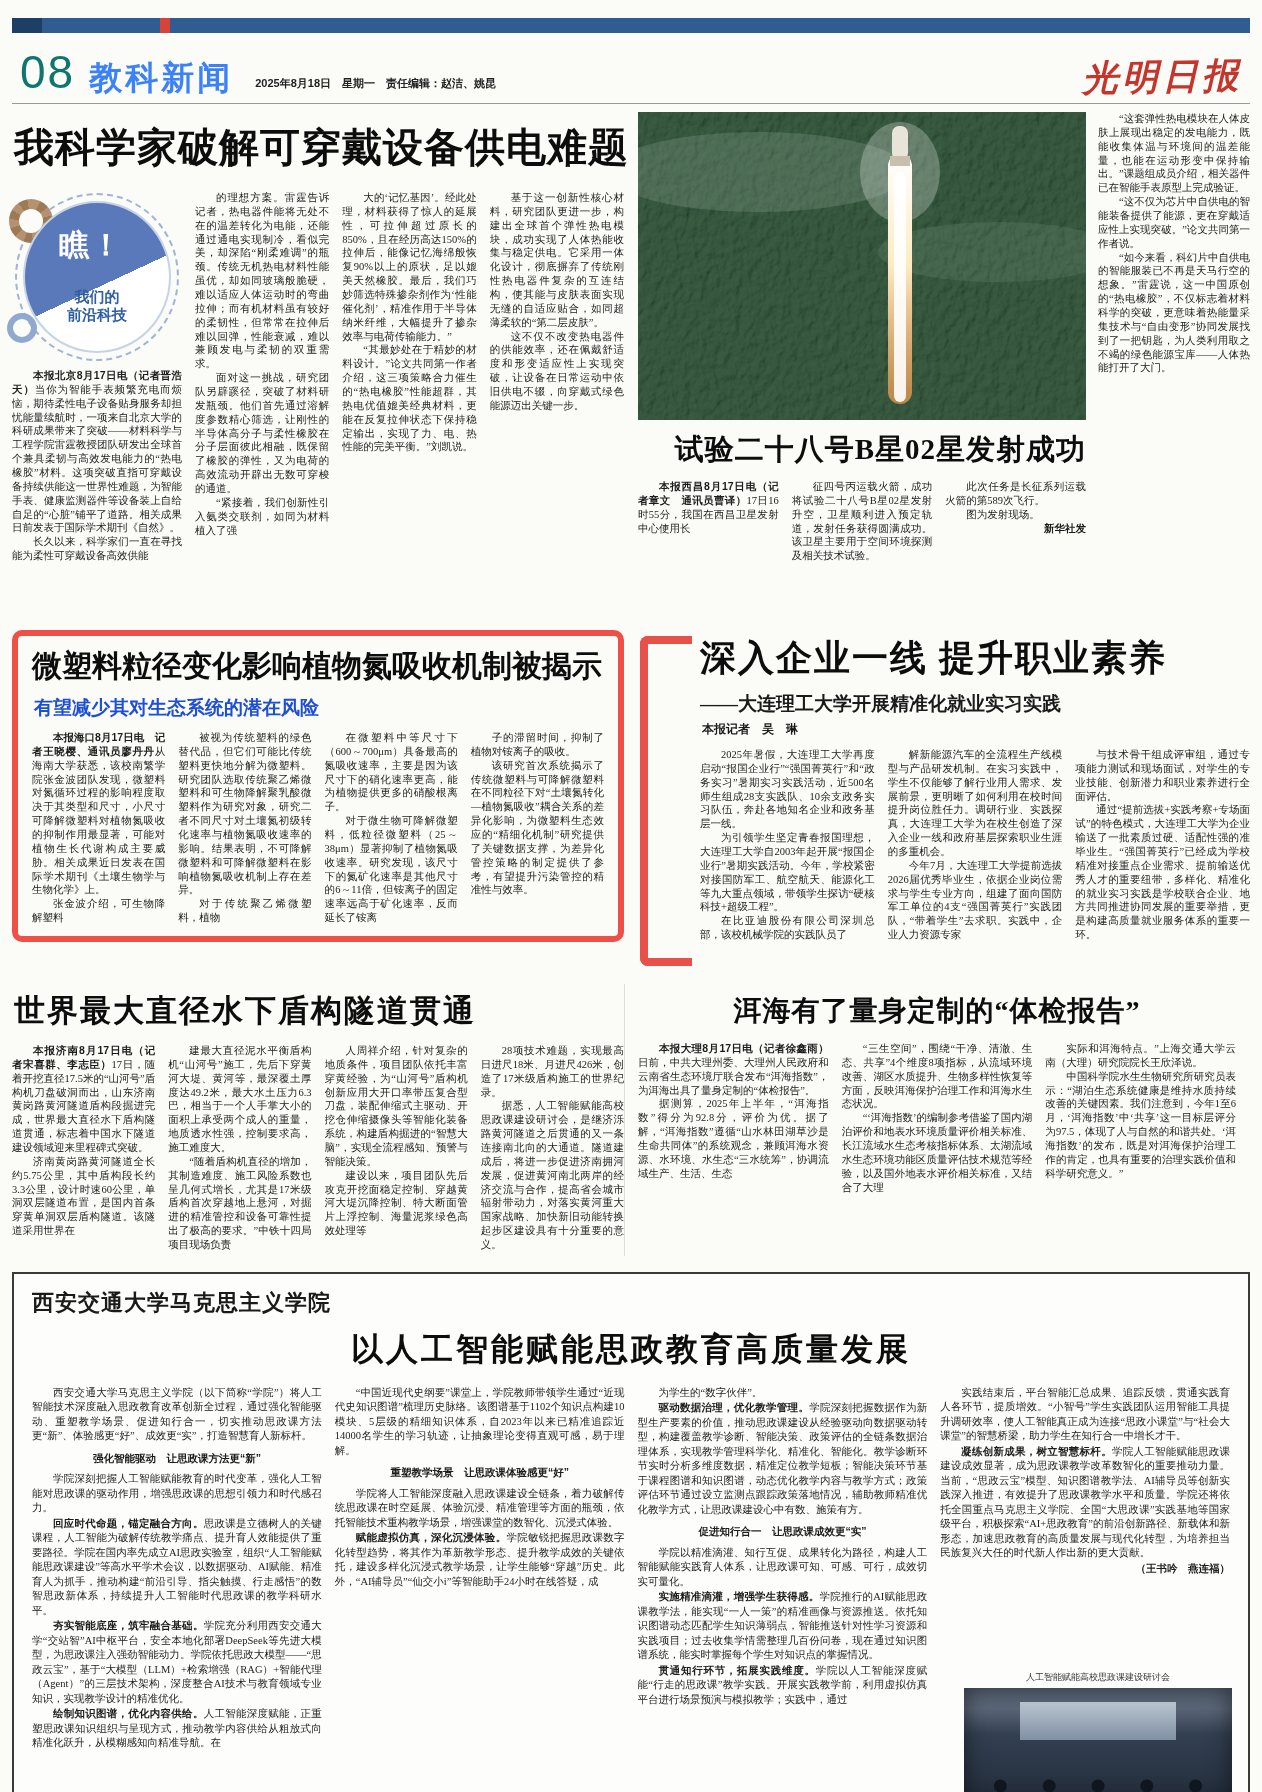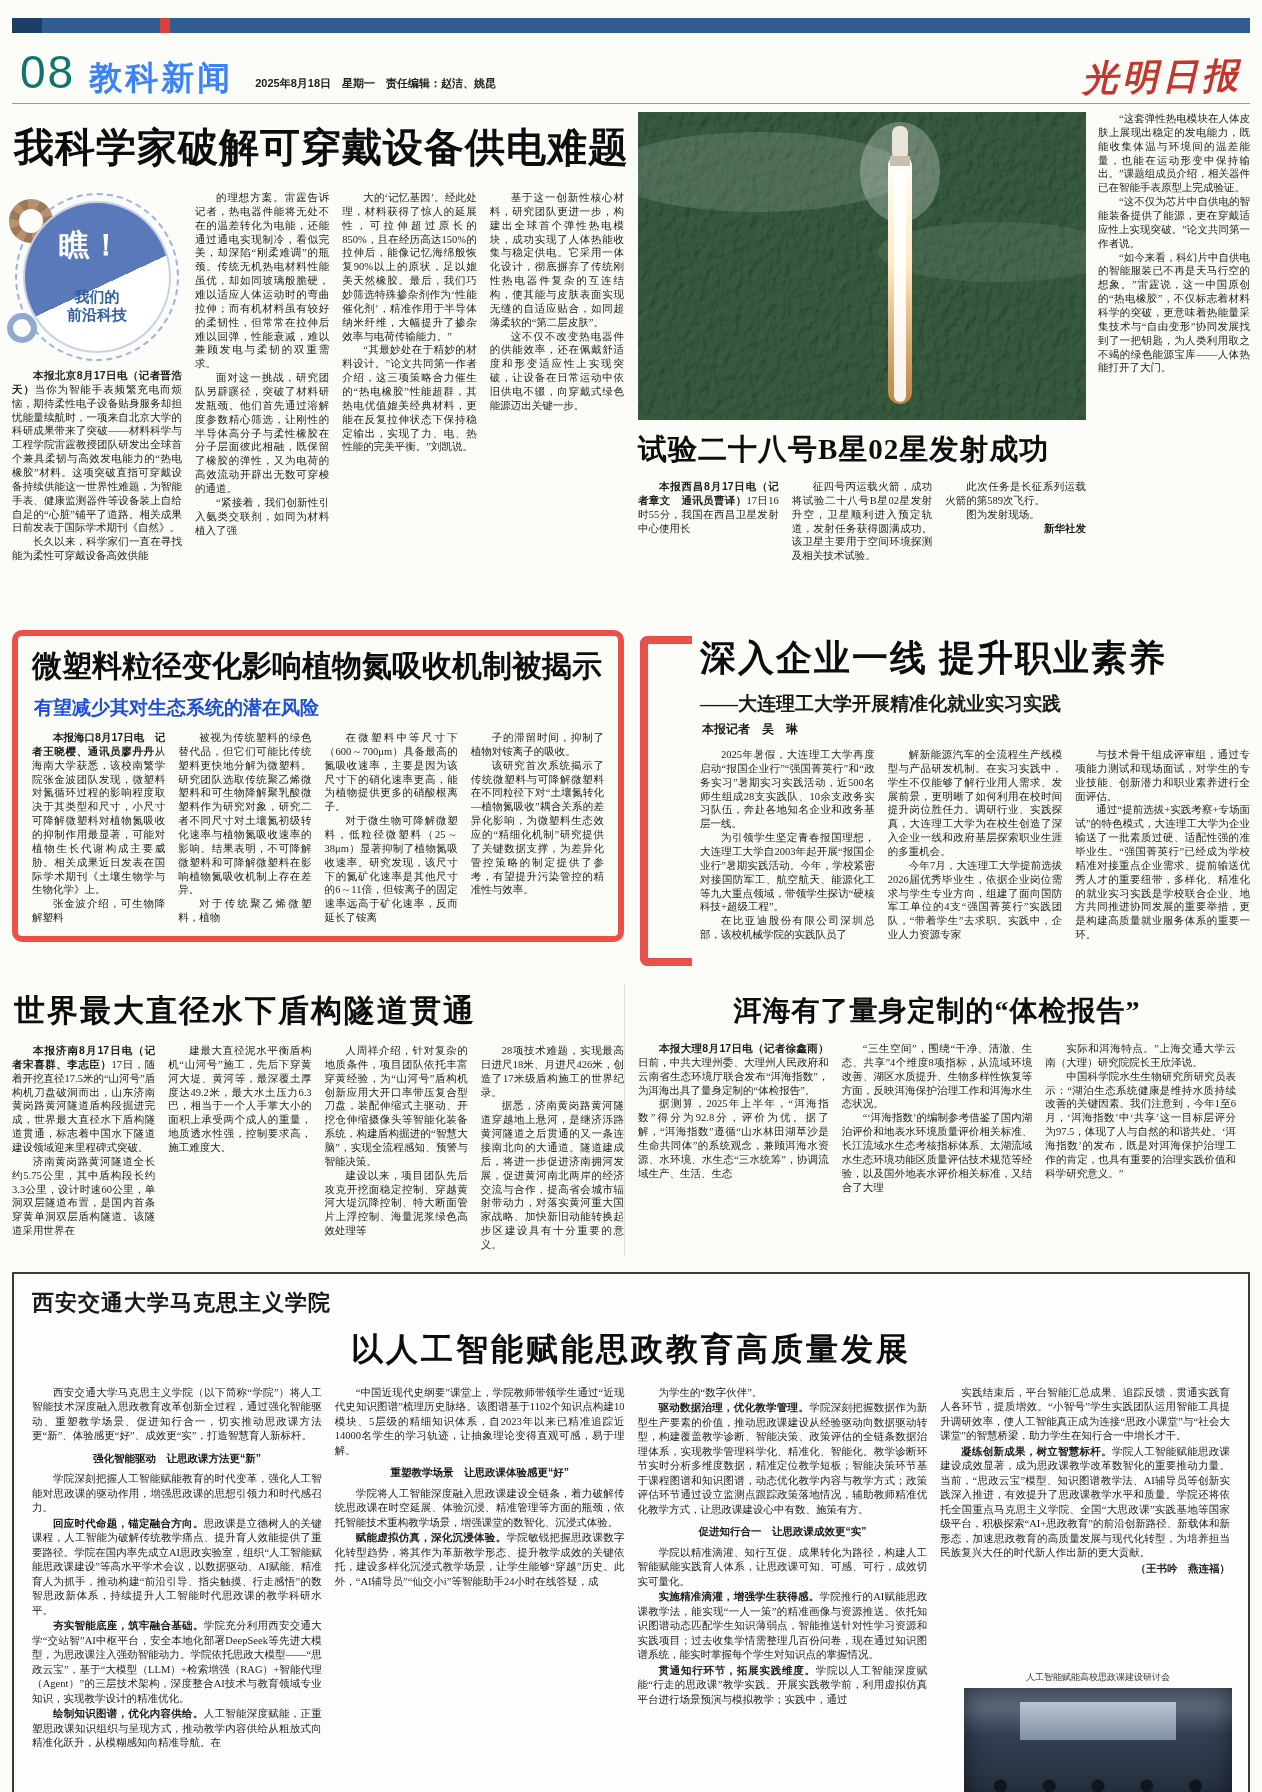--- a/index.html
+++ b/index.html
@@ -57,21 +57,21 @@
   .gear2 { position:absolute; left:-8px; bottom:18px; width:30px; height:30px; border-radius:50%;
     border:6px solid #8fa9cf; background:transparent; }
   .badge-col .cols { flex:1; }
 
   .photo-row { display:flex; gap:12px; }
   .photo-stack { width:448px; flex:0 0 448px; }
   .rocket-photo { width:448px; height:308px; display:block; }
   .right-col5 { flex:1; height:508px;justify-content:flex-end; }
 
   .sat-art { margin-top:10px; }
-  .sat-headline { font-size:29px; font-weight:900; text-align:left; letter-spacing:1px;
+  .sat-headline { font-size:29px; font-weight:900; text-align:right; letter-spacing:1px;
     margin:6px 0 10px 0; white-space:nowrap; }
   .sat-body { height:120px; }
 
   
   .redbox { border:6px solid #ee5048; border-radius:10px; margin-top:10px;
     padding:10px 14px 12px 14px; height:312px; overflow:hidden; }
   .micro-headline { font-size:30px; font-weight:900; letter-spacing:0; white-space:nowrap; }
   .micro-sub { font-size:19px; font-weight:700; margin:8px 0 10px 2px;
     font-family:"Liberation Sans","DejaVu Sans",sans-serif; color:#1d4ed8; }
   .micro-body { height:198px; }
@@ -288,28 +288,29 @@
 <div class="lower-grid">
   <div class="lower-left">
     <h2 class="tunnel-headline">世界最大直径水下盾构隧道贯通</h2>
     <div class="cols tunnel-body">
         <div class="col">
           <p><b>本报济南8月17日电（记者宋喜群、李志臣）</b>17日，随着开挖直径17.5米的“山河号”盾构机刀盘破洞而出，山东济南黄岗路黄河隧道盾构段掘进完成，世界最大直径水下盾构隧道贯通，标志着中国水下隧道建设领域迎来里程碑式突破。</p>
           <p>济南黄岗路黄河隧道全长约5.75公里，其中盾构段长约3.3公里，设计时速60公里，单洞双层隧道布置，是国内首条穿黄单洞双层盾构隧道。该隧道采用世界在</p>
         </div>
         <div class="col">
           <p>建最大直径泥水平衡盾构机“山河号”施工，先后下穿黄河大堤、黄河等，最深覆土厚度达49.2米，最大水土压力6.3巴，相当于一个人手掌大小的面积上承受两个成人的重量，地质透水性强，控制要求高，施工难度大。</p>
+          <p>“随着盾构机直径的增加，其制造难度、施工风险系数也呈几何式增长，尤其是17米级盾构首次穿越地上悬河，对掘进的精准管控和设备可靠性提出了极高的要求。”中铁十四局项目现场负责</p>
         </div>
         <div class="col">
           <p>人周祥介绍，针对复杂的地质条件，项目团队依托丰富穿黄经验，为“山河号”盾构机创新应用大开口率带压复合型刀盘，装配伸缩式主驱动、开挖仓伸缩摄像头等智能化装备系统，构建盾构掘进的“智慧大脑”，实现全流程感知、预警与智能决策。</p>
           <p>建设以来，项目团队先后攻克开挖面稳定控制、穿越黄河大堤沉降控制、特大断面管片上浮控制、海量泥浆绿色高效处理等</p>
         </div>
         <div class="col">
           <p>28项技术难题，实现最高日进尺18米、月进尺426米，创造了17米级盾构施工的世界纪录。</p>
-          <p>据悉，济南黄岗路黄河隧道穿越地上悬河，是继济泺路黄河隧道之后贯通的又一条连接南北向的大通道。隧道建成后，将进一步促进济南拥河发展，促进黄河南北两岸的经济交流与合作，提高省会城市辐射带动力，对落实黄河重大国家战略、加快新旧动能转换起步区建设具有十分重要的意义。</p>
+          <p>据悉，人工智能赋能高校思政课建设研讨会，是继济泺路黄河隧道之后贯通的又一条连接南北向的大通道。隧道建成后，将进一步促进济南拥河发展，促进黄河南北两岸的经济交流与合作，提高省会城市辐射带动力，对落实黄河重大国家战略、加快新旧动能转换起步区建设具有十分重要的意义。</p>
         </div>
       </div>
   </div>
   <div class="lower-right">
     <h2 class="erhai-headline">洱海有了量身定制的“体检报告”</h2>
     <div class="cols erhai-body">
         <div class="col">
           <p><b>本报大理8月17日电（记者徐鑫雨）</b>日前，中共大理州委、大理州人民政府和云南省生态环境厅联合发布“洱海指数”，为洱海出具了量身定制的“体检报告”。</p>
           <p>据测算，2025年上半年，“洱海指数”得分为92.8分，评价为优。据了解，“洱海指数”遵循“山水林田湖草沙是生命共同体”的系统观念，兼顾洱海水资源、水环境、水生态“三水统筹”，协调流域生产、生活、生态</p>
         </div>

